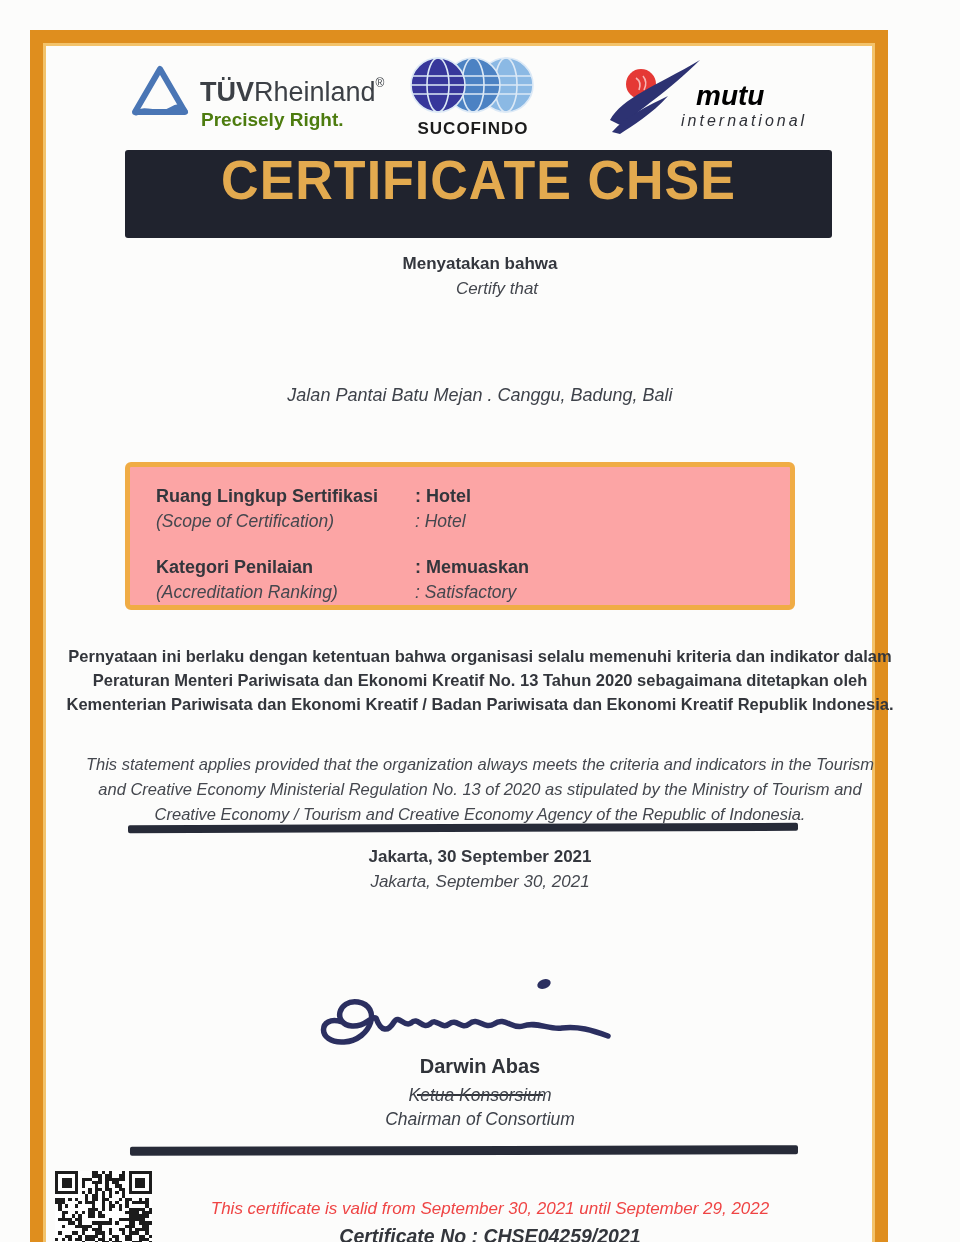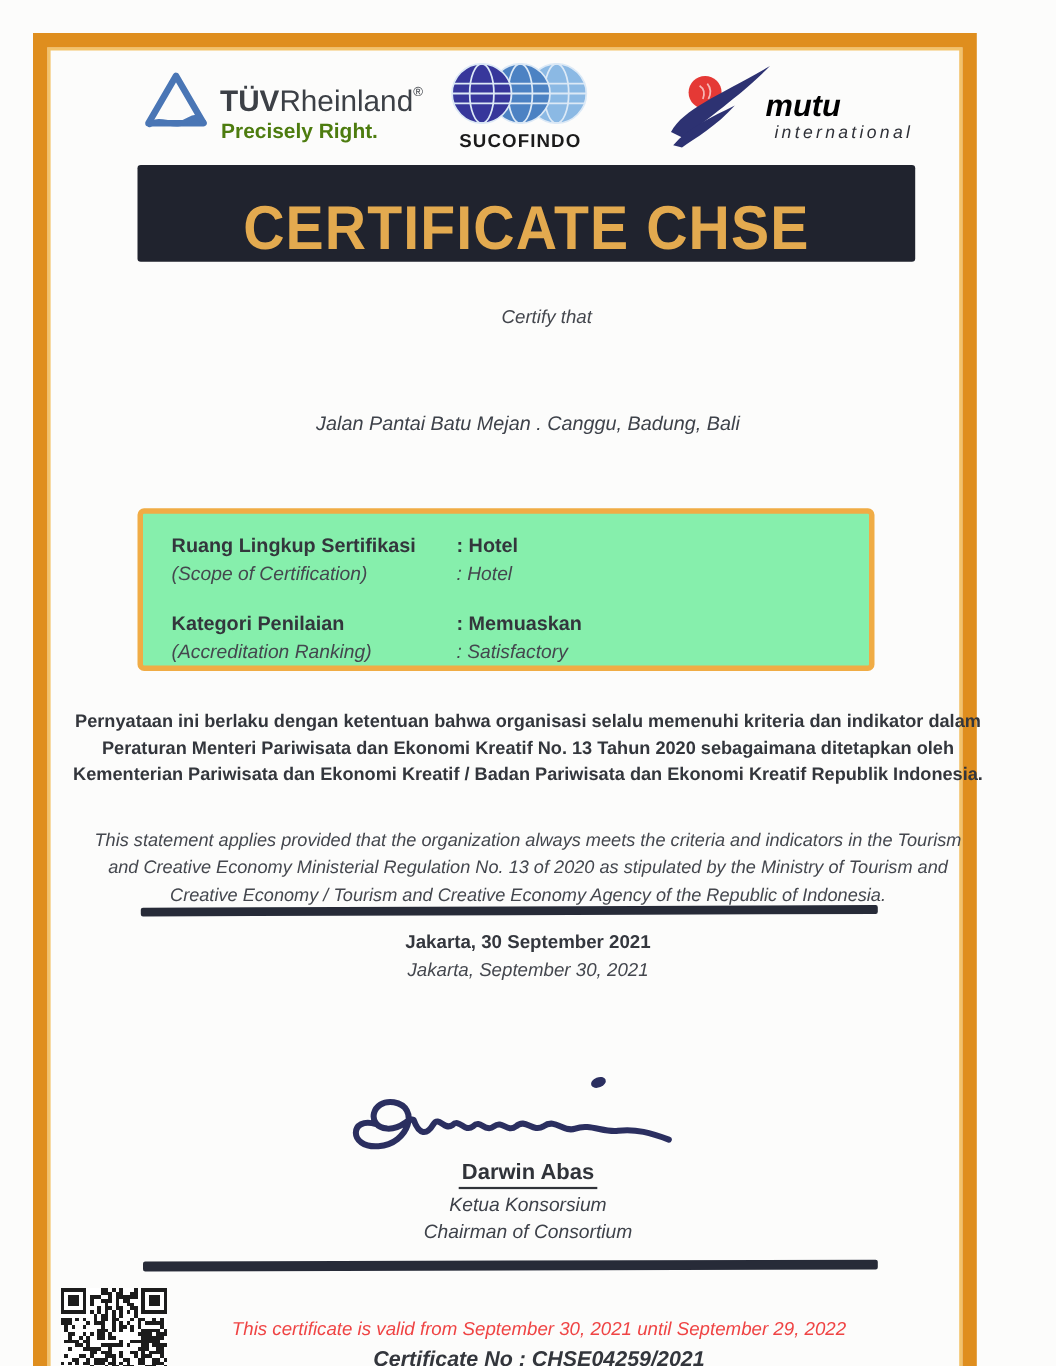--- a/index.html
+++ b/index.html
@@ -34,57 +34,57 @@
   .tuv{left:128px;top:62px;width:250px;height:80px;}
   .tuv .tri{position:absolute;left:0;top:0;}
   .tuv .brand{position:absolute;left:72px;top:14px;font-size:27px;color:#3C4046;white-space:nowrap;}
   .tuv .brand b{font-weight:700;}
   .tuv .brand sup{font-size:12px;vertical-align:14px;}
   .tuv .tagline{position:absolute;left:73px;top:47px;font-size:19px;font-weight:700;color:#4d7c0f;}
   .suco{left:398px;top:55px;width:150px;height:84px;text-align:center;}
   .suco .name{position:absolute;left:0;top:64px;width:150px;font-size:17px;font-weight:900;letter-spacing:1px;color:#1B1B1B;}
   .mutu{left:608px;top:58px;width:210px;height:78px;}
   .mutu .word{position:absolute;left:88px;top:22px;font-size:28px;font-weight:700;font-style:italic;color:#000000;}
-  .mutu .sub{position:absolute;left:96px;top:54px;font-size:16px;font-style:italic;letter-spacing:3px;color:#2F3138;}
+  .mutu .sub{position:absolute;left:73px;top:54px;font-size:16px;font-style:italic;letter-spacing:3px;color:#2F3138;}
   
   .banner{
     left:125px;top:150px;width:707px;height:88px;
     background:var(--banner_bg);border-radius:3px;
-    display:flex;align-items:flex-end;justify-content:center;
+    display:flex;align-items:flex-start;justify-content:center;
   }
   .banner span{
     font-size:52px;font-weight:700;letter-spacing:1px;
     color:var(--banner_gold);transform:scale(1,1.08);
   }
   
   .intro-id{top:254px;font-size:17px;font-weight:700;}
   .intro-en{top:279px;font-size:17px;font-style:italic;color:var(--ink_soft);padding-left:34px;}
   .rec-name{top:330px;font-size:30px;font-weight:700;letter-spacing:.5px;color:#303339;}
-  .rec-addr{top:375px;font-size:18px;font-style:italic;color:#3E424A;}
+  .rec-addr{top:385px;font-size:18px;font-style:italic;color:#3E424A;}
   
   .scopebox{
     left:125px;top:462px;width:670px;height:148px;
-    border:5px solid var(--box_gold);border-radius:6px;background:#86efac;
+    border:5px solid var(--box_gold);border-radius:6px;background:#fca5a5;
     padding:17px 0 0 26px;
   }
   .srow{display:grid;grid-template-columns:255px auto;column-gap:4px;margin-bottom:21px;}
   .srow .l1,.srow .v1{font-size:18px;font-weight:700;color:#33363C;line-height:25px;}
   .srow .l2,.srow .v2{font-size:17.5px;font-style:italic;color:#44474E;line-height:25px;}
   
   .para-id{left:60px;width:840px;top:644px;font-size:16.5px;font-weight:700;line-height:24px;text-align:center;color:#33363C;}
   .para-en{left:72px;width:816px;top:752px;font-size:16.5px;font-style:italic;line-height:25px;text-align:center;color:#44474E;}
   .bar{background:var(--bar);border-radius:2px;}
   .bar1{left:128px;top:824px;width:670px;height:8px;transform:rotate(-.2deg);}
   .bar2{left:130px;top:1146px;width:668px;height:9px;transform:rotate(-.15deg);}
   .date-id{top:847px;font-size:17px;font-weight:700;}
   .date-en{top:872px;font-size:17px;font-style:italic;color:var(--ink_soft);}
   
   .sig{left:306px;top:972px;width:348px;height:88px;}
   .sig-name{top:1055px;font-size:20px;font-weight:700;color:#303339;}
-  .sig-name span{display:inline-block;border-bottom:2.5px solid #303339;padding:0 3px 1px;}
+  .sig-name span{display:inline-block;border-bottom:2.5px solid #303339;padding:0 3px 16px;}
   .sig-t1{top:1085px;font-size:17.5px;font-style:italic;color:#3E424A;}
   .sig-t2{top:1109px;font-size:17.5px;font-style:italic;color:#3E424A;}
   
   .qr{left:55px;top:1171px;width:97px;height:97px;}
   .valid-id{left:120px;width:740px;top:1173px;font-size:17px;font-weight:700;text-align:center;color:#33363C;}
   .valid-en{left:120px;width:740px;top:1199px;font-size:17px;font-style:italic;text-align:center;color:#ef4444;}
   .cert-no{left:120px;width:740px;top:1225px;font-size:19.5px;font-weight:700;font-style:italic;text-align:center;color:#33363C;}
 </style>
 </head>
 <body>
@@ -127,20 +127,21 @@
       <path d="M4 74 C18 58 40 48 60 38 C44 56 24 68 12 76 Z" fill="#2D3272"></path>
     </svg>
     <div class="word">mutu</div>
     <div class="sub">international</div>
   </div>
 
   <div class="abs banner">
     <span>CERTIFICATE CHSE</span>
   </div>
 
+  <div class="abs center intro-id">Menyatakan bahwa</div>
   <div class="abs center intro-en">Certify that</div>
 
   <div class="abs center rec-addr">Jalan Pantai Batu Mejan . Canggu, Badung, Bali</div>
 
   <div class="abs scopebox">
     <div class="srow">
       <div class="l1">Ruang Lingkup Sertifikasi</div>
       <div class="v1">: Hotel</div>
       <div class="l2">(Scope of Certification)</div>
       <div class="v2">: Hotel</div>

